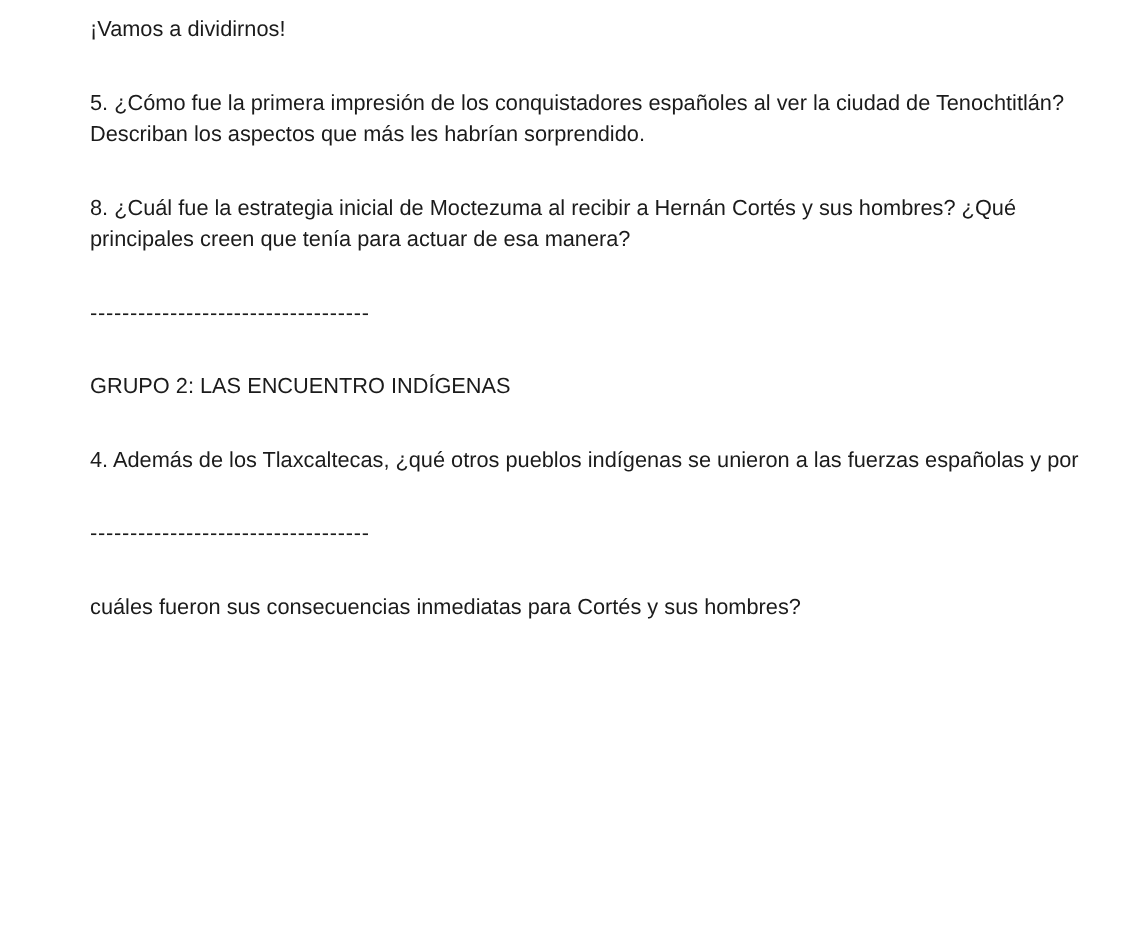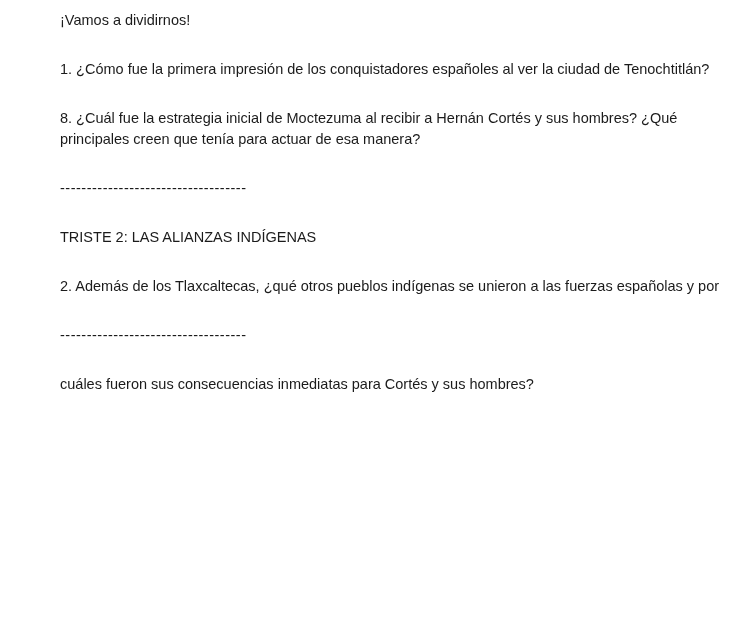--- a/index.html
+++ b/index.html
@@ -36,39 +36,40 @@
 <body>
 
 <div class="doc">
 
   <div class="para">
     <div class="line">¡Vamos a dividirnos!</div>
   </div>
 
 
   <div class="para">
-    <div class="line">1. ¿Cómo fue la primera impresión de los conquistadores españoles al ver la ciudad de Tenochtitlán?</div>
+    <div class="line">5. ¿Cómo fue la primera impresión de los conquistadores españoles al ver la ciudad de Tenochtitlán?</div>
+    <div class="line">Describan los aspectos que más les habrían sorprendido.</div>
   </div>
 
   <div class="para">
     <div class="line">8. ¿Cuál fue la estrategia inicial de Moctezuma al recibir a Hernán Cortés y sus hombres? ¿Qué</div>
     <div class="line">principales creen que tenía para actuar de esa manera?</div>
   </div>
 
   <div class="para separator">
     <div class="line">-----------------------------------</div>
   </div>
 
   <div class="para">
-    <div class="line">TRISTE 2: LAS ALIANZAS INDÍGENAS</div>
+    <div class="line">GRUPO 2: LAS ENCUENTRO INDÍGENAS</div>
   </div>
 
 
   <div class="para">
-    <div class="line">2. Además de los Tlaxcaltecas, ¿qué otros pueblos indígenas se unieron a las fuerzas españolas y por</div>
+    <div class="line">4. Además de los Tlaxcaltecas, ¿qué otros pueblos indígenas se unieron a las fuerzas españolas y por</div>
   </div>
 
   <div class="para separator">
     <div class="line">-----------------------------------</div>
   </div>
 
 
   <div class="para">
     <div class="line">cuáles fueron sus consecuencias inmediatas para Cortés y sus hombres?</div>
   </div>

